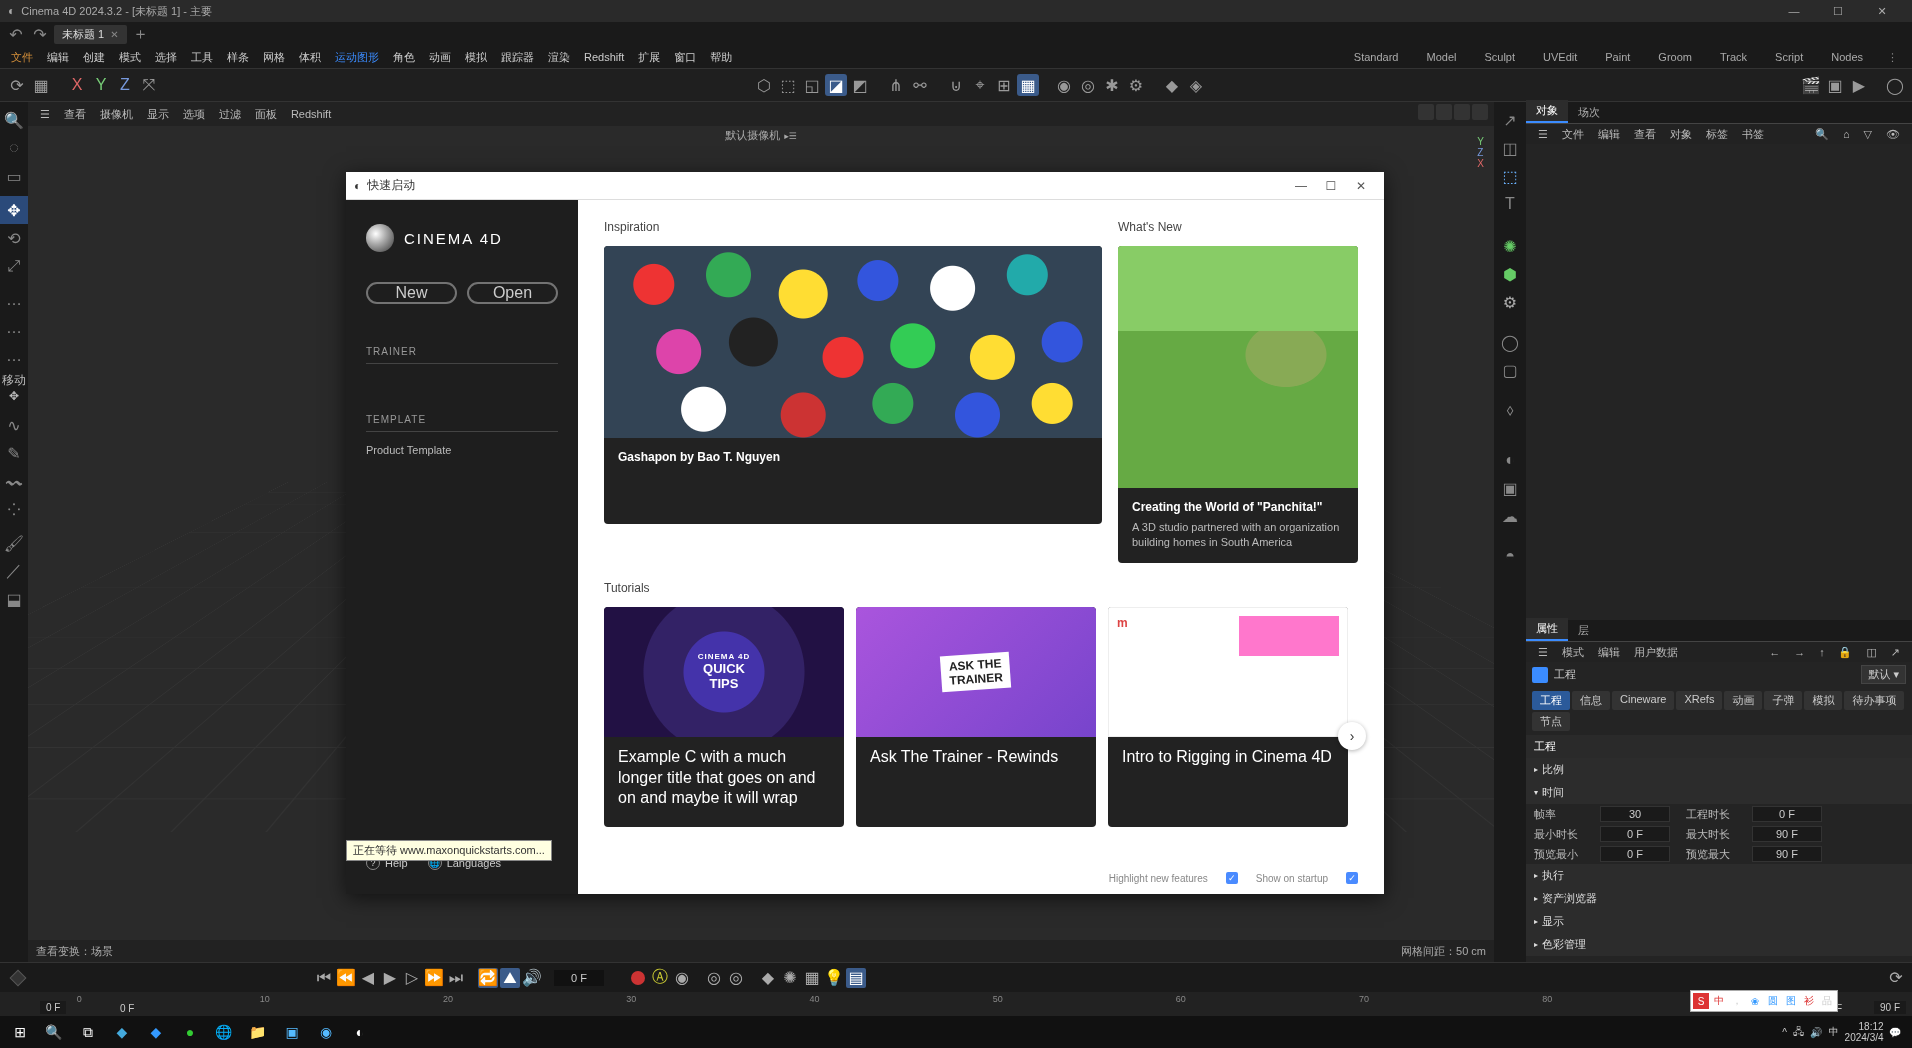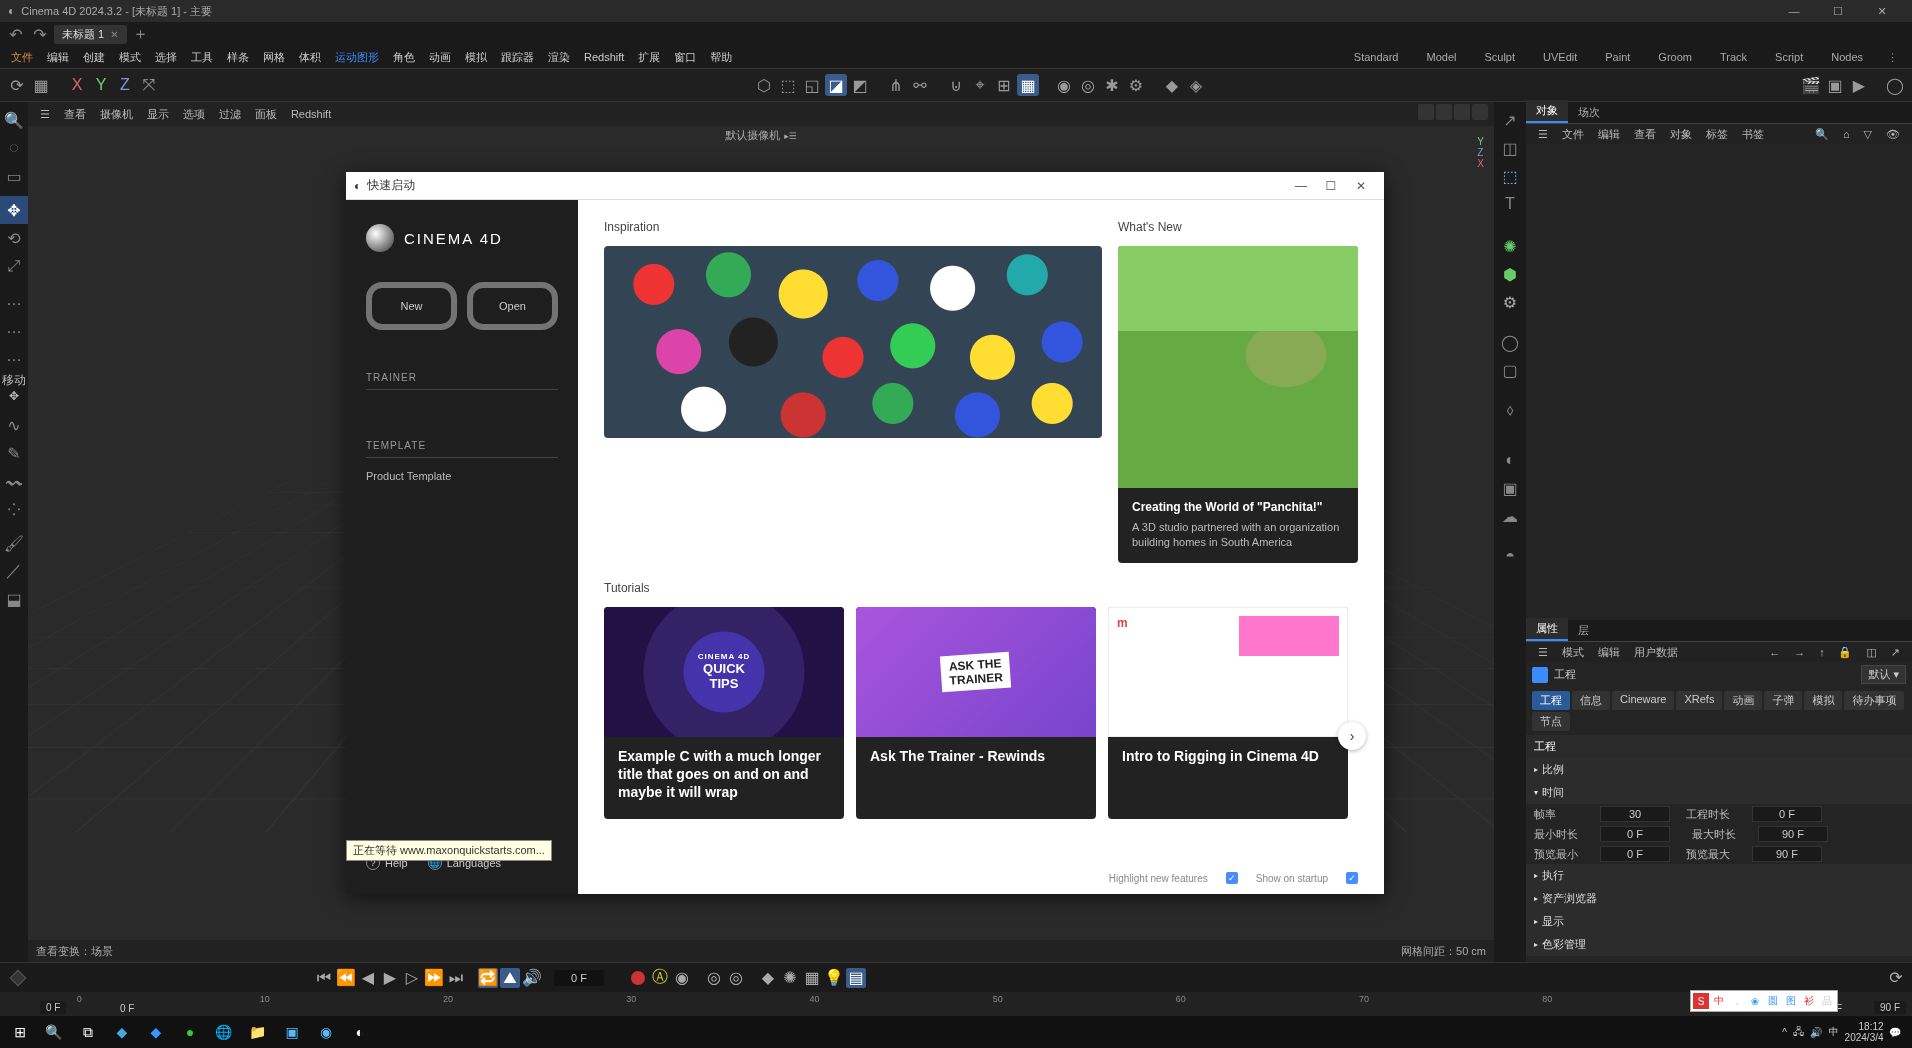--- a/index.html
+++ b/index.html
@@ -91,21 +91,21 @@
 .dialog { position:absolute; left:346px; top:172px; width:1038px; height:722px; background:#fff; box-shadow:0 4px 20px rgba(0,0,0,.6); display:flex; flex-direction:column; }
 .dlg-title { height:28px; background:#fff; display:flex; align-items:center; padding:0 8px; font-size:12px; color:#333; border-bottom:1px solid #ddd; }
 .dlg-title .spacer { flex:1; }
 .dlg-winbtn { width:30px; text-align:center; color:#555; font-size:12px; }
 .dlg-body { flex:1; display:flex; overflow:hidden; }
 .dlg-left { width:232px; background:#1e1e1e; padding:24px 20px; color:#ccc; display:flex; flex-direction:column; }
 .logo-row { display:flex; align-items:center; gap:10px; margin-bottom:30px; }
 .logo-circle { width:28px; height:28px; border-radius:50%; background:radial-gradient(circle at 35% 35%,#fff,#aaa 40%,#333); }
 .logo-text { font-size:15px; letter-spacing:2px; color:#fff; font-weight:300; }
 .dlg-btns { display:flex; gap:10px; margin-bottom:30px; }
-.dlg-btn { flex:1; border:6px solid #737373; border-radius:16px; padding:12px 0; text-align:center; font-size:11px; color:#ccc; }
+.dlg-btn { flex:1; border:2px solid #737373; border-radius:16px; padding:0 0; text-align:center; font-size:16px; color:#ccc; }
 .dlg-sec { font-size:10px; letter-spacing:1px; color:#999; margin:12px 0 8px; border-bottom:1px solid #444; padding-bottom:6px; }
 .dlg-item { font-size:11px; color:#bbb; padding:4px 0; }
 .dlg-left-footer { margin-top:auto; display:flex; gap:20px; font-size:11px; color:#ccc; }
 .dlg-lf-item { display:flex; align-items:center; gap:5px; }
 .lf-ico { width:14px; height:14px; border:1px solid #888; border-radius:50%; display:flex; align-items:center; justify-content:center; font-size:9px; }
 
 .dlg-right { flex:1; background:#fff; padding:20px 26px; overflow:hidden; position:relative; }
 .dr-row { display:flex; gap:16px; margin-bottom:18px; }
 .dr-col { flex:1; }
 .dr-head { font-size:12px; color:#444; margin-bottom:12px; }
@@ -142,21 +142,21 @@
 .card-desc { font-size:11px; color:#bbb; line-height:1.4; }
 .tut-row { display:flex; gap:12px; position:relative; }
 .tut-card { width:240px; background:#222; border-radius:4px; overflow:hidden; }
 .tut-img { height:130px; display:flex; align-items:center; justify-content:center; font-weight:700; color:#fff; text-align:center; font-size:13px; }
 .tut-img.qt { background:radial-gradient(circle,#43a 0 40px,#326 41px 80px,#214 81px); }
 .tut-img.att { background:linear-gradient(135deg,#a5d,#74c); }
 .tut-img.rig { background:#fff; border:1px solid #eee; position:relative; }
 .rig-m { position:absolute; top:8px; left:8px; color:#d44; font-weight:700; font-size:12px; }
 .rig-shape { position:absolute; right:8px; top:8px; width:100px; height:40px; background:#f7c; }
 .tut-body { padding:10px 14px 18px; min-height:64px; }
-.tut-title { font-size:14px; font-weight:700; color:#fff; line-height:1.3; }
+.tut-title { font-size:16px; font-weight:400; color:#fff; line-height:1.3; }
 .next-arrow { position:absolute; right:-8px; top:115px; width:28px; height:28px; border-radius:50%; background:#fff; box-shadow:0 1px 4px rgba(0,0,0,.3); display:flex; align-items:center; justify-content:center; color:#333; font-size:14px; }
 .dlg-footer { position:absolute; bottom:10px; right:26px; display:flex; gap:18px; font-size:10px; color:#888; align-items:center; }
 .chk { width:12px; height:12px; background:#4a8bff; border-radius:2px; display:inline-flex; align-items:center; justify-content:center; color:#fff; font-size:9px; }
 
 
 .tooltip { position:absolute; left:346px; top:840px; background:#ffffe1; border:1px solid #888; padding:2px 6px; font-size:11px; color:#333; }
 
 
 .timeline { height:54px; background:#1a1a1a; border-top:1px solid #333; display:flex; flex-direction:column; }
 .tl-controls { height:30px; display:flex; align-items:center; padding:0 6px; gap:2px; }
@@ -428,21 +428,21 @@
         </div>
       <div class="attr-row">
         <span class="attr-label">帧率</span>
         <span class="attr-val">30</span>
         <span class="attr-label" style="margin-left:10px">工程时长</span>
         <span class="attr-val">0 F</span>
       </div>
       <div class="attr-row">
         <span class="attr-label">最小时长</span>
         <span class="attr-val">0 F</span>
-        <span class="attr-label" style="margin-left:16px">最大时长</span>
+        <span class="attr-label" style="margin-left:10px">最大时长</span>
         <span class="attr-val">90 F</span>
       </div>
       <div class="attr-row">
         <span class="attr-label">预览最小</span>
         <span class="attr-val">0 F</span>
         <span class="attr-label" style="margin-left:10px">预览最大</span>
         <span class="attr-val">90 F</span>
       </div>
       <div class="attr-section">
           <span class="tri">▸</span>
@@ -589,20 +589,24 @@
           <span>Languages</span>
         </div>
       </div>
     </div>
     <div class="dlg-right">
       <div class="dr-row">
         <div class="dr-col">
           <div class="dr-head">Inspiration</div>
           <div class="card">
             <div class="card-img balls"></div>
+            <div class="card-body">
+              <div class="card-title">Gashapon by Bao T. Nguyen</div>
+              <div style="height:42px"></div>
+            </div>
           </div>
         </div>
         <div class="dr-col" style="flex:0 0 240px">
           <div class="dr-head">What's New</div>
           <div class="card">
             <div class="card-img hut"></div>
             <div class="card-body">
               <div class="card-title">Creating the World of "Panchita!"</div>
               <div class="card-desc">A 3D studio partnered with an organization building homes in South America</div>
             </div>

